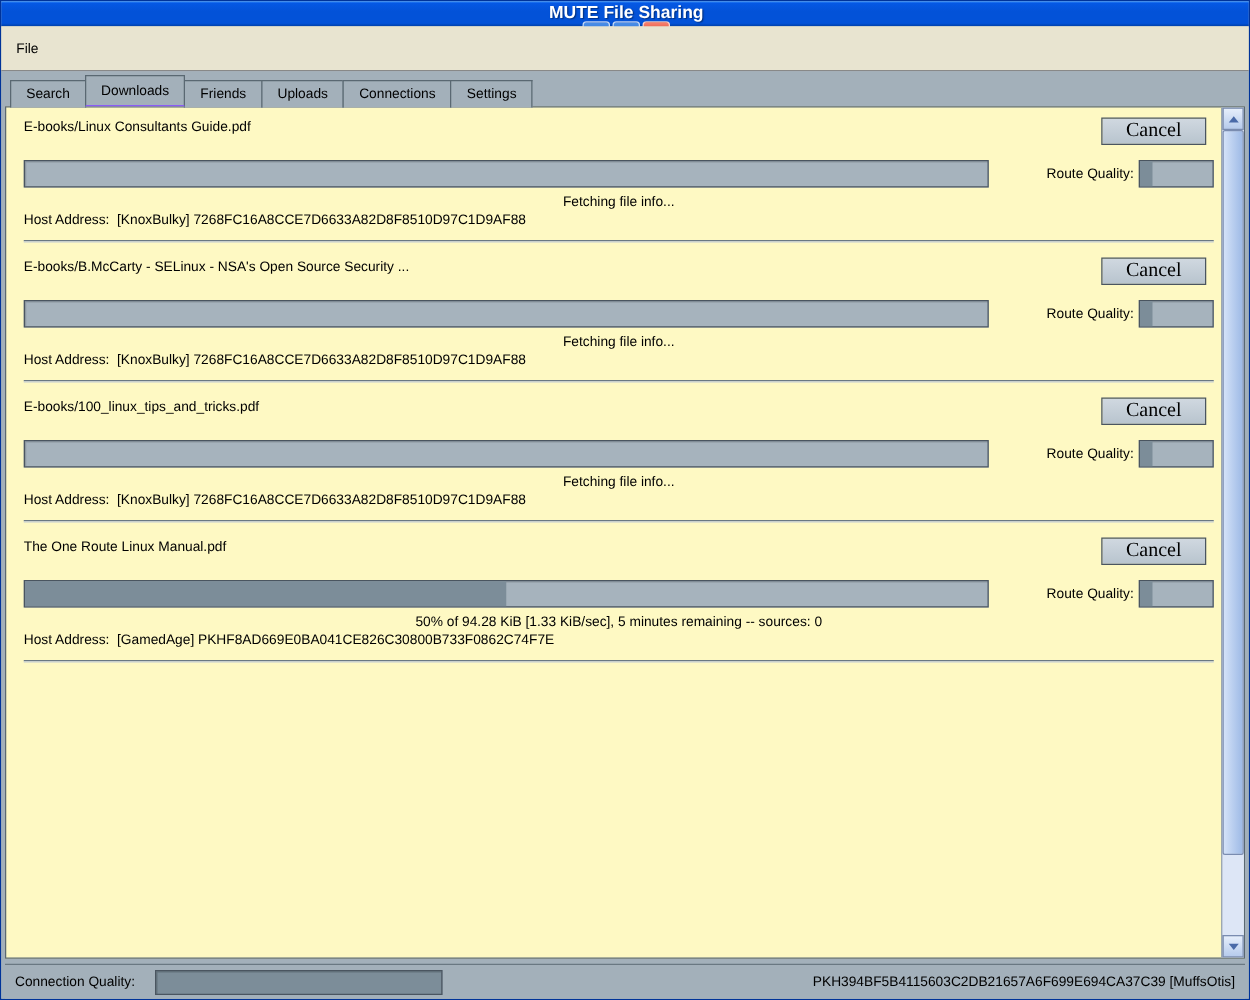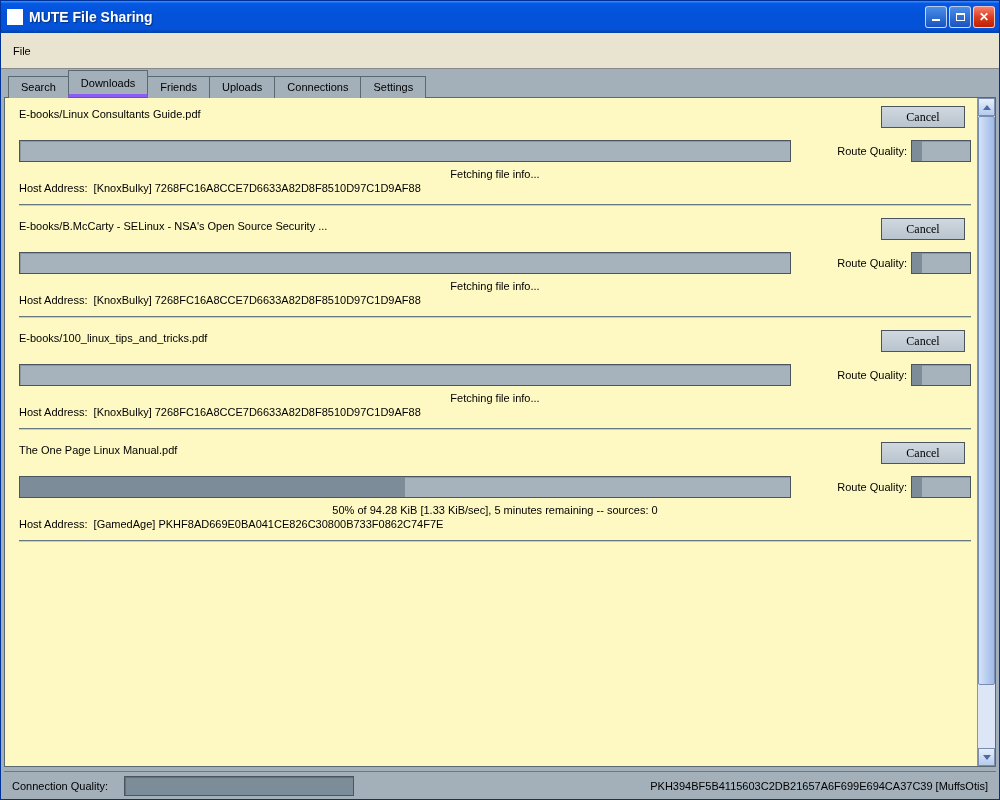--- a/index.html
+++ b/index.html
@@ -14,26 +14,27 @@
 }
 .window {
   width: 1000px;
   height: 800px;
   background: #A3B0BA;
   display: flex;
   flex-direction: column;
   border: 1px solid #003399;
 }
 .titlebar {
-  height: 32px;
+  height: 20px;
   background: linear-gradient(to bottom, #3892FF 0%, #0558E4 8%, #0352D8 40%, #0352D8 88%, #0040A8 100%);
   display: flex;
   align-items: center;
   padding: 0 4px 0 6px;
   color: white;
+  flex-direction: column;
 }
 .title-icon {
   width: 16px;
   height: 16px;
   background: white;
   margin-right: 6px;
 }
 .title-text {
   font-weight: bold;
   font-size: 14px;
@@ -96,21 +97,21 @@
   border-bottom: none;
   background: #A3B0BA;
   margin-right: -1px;
   cursor: pointer;
   position: relative;
   top: 1px;
   color: #000;
 }
 .tab.active {
   background: #A3B0BA;
-  border-bottom: 3px solid #8b5cf6;
+  border-bottom: 1px solid #8b5cf6;
   z-index: 2;
   padding-top: 6px;
   top: 0;
 }
 .tab-panel {
   flex: 1;
   border: 1px solid #5A6872;
   background: #fef9c3;
   display: flex;
   min-height: 0;
@@ -134,21 +135,21 @@
   padding-top: 2px;
   color: #000;
 }
 .cancel-btn {
   width: 84px;
   height: 22px;
   background: linear-gradient(to bottom, #D0D8E0 0%, #B8C4CE 100%);
   border: 1px solid #4A5560;
   cursor: pointer;
   font-family: Tahoma;
-  font-size: 12px;
+  font-size: 16px;
   margin-right: 6px;
 }
 .dl-row2 {
   display: flex;
   align-items: center;
   margin-bottom: 6px;
 }
 .progress-outer {
   flex: 1;
   height: 22px;
@@ -344,21 +345,21 @@
           </div>
           <div class="dl-status">Fetching file info...</div>
           <div class="dl-host">
             <span>Host Address:</span>&nbsp;&nbsp;<span>[KnoxBulky] 7268FC16A8CCE7D6633A82D8F8510D97C1D9AF88</span>
           </div>
         </div>
         <hr class="hr">
 
         <div class="download-item">
           <div class="dl-row1">
-            <div class="dl-filename">The One Page Linux Manual.pdf</div>
+            <div class="dl-filename">The One Route Linux Manual.pdf</div>
             <button class="cancel-btn">Cancel</button>
           </div>
           <div class="dl-row2">
             <div class="progress-outer">
               <div class="progress-fill" style="width:50%"></div>
             </div>
             <span class="route-quality-label">Route Quality:</span>
             <div class="route-quality-bar">
               <div class="route-fill" style="width:18%"></div>
             </div>

